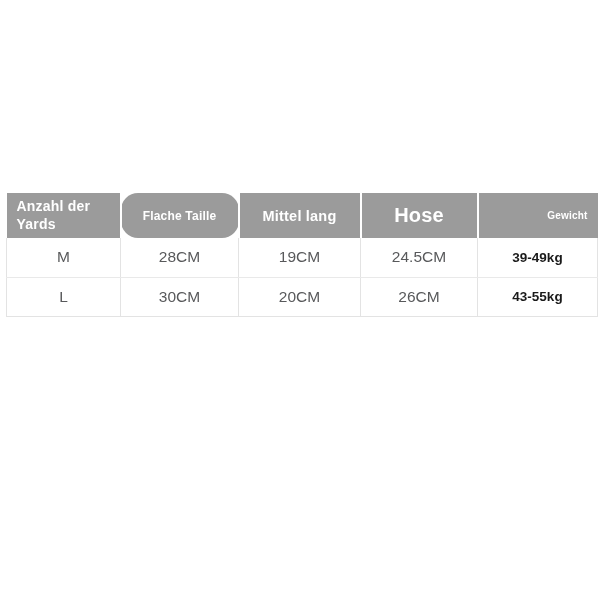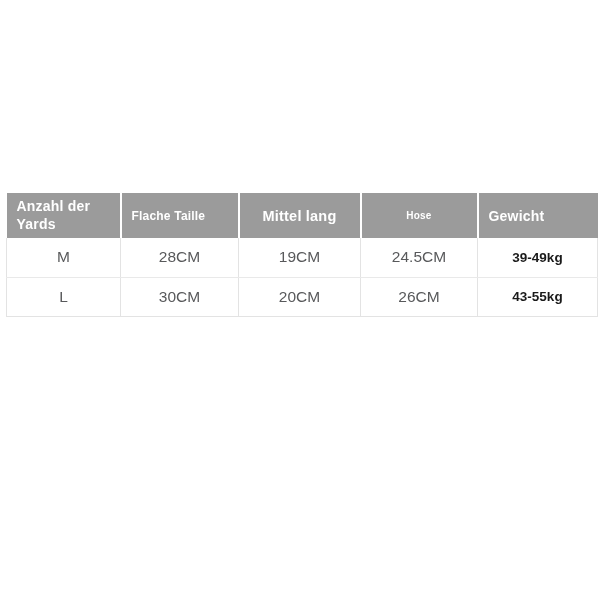--- a/index.html
+++ b/index.html
@@ -46,34 +46,35 @@
   }
 
   
   th.col-yards {
     text-align: left;
     font-size: 14px;
     line-height: 1.25;
     padding-left: 22px;
   }
   th.col-waist {
-    text-align: left;
+    text-align: center;
     font-size: 12px;
+    border-radius: 17px;
   }
   th.col-mid {
     text-align: center;
     font-size: 14.5px;
   }
   th.col-pants {
     text-align: center;
-    font-size: 10px;
+    font-size: 20px;
   }
   th.col-weight {
-    text-align: left;
-    font-size: 14px;
+    text-align: right;
+    font-size: 10px;
   }
 
   table.size-table tbody td {
     height: 39px;
     text-align: center;
     vertical-align: middle;
     color: #58595b;
     font-size: 15.5px;
     font-weight: 400;
     border-right: 1px solid #e3e3e3;

